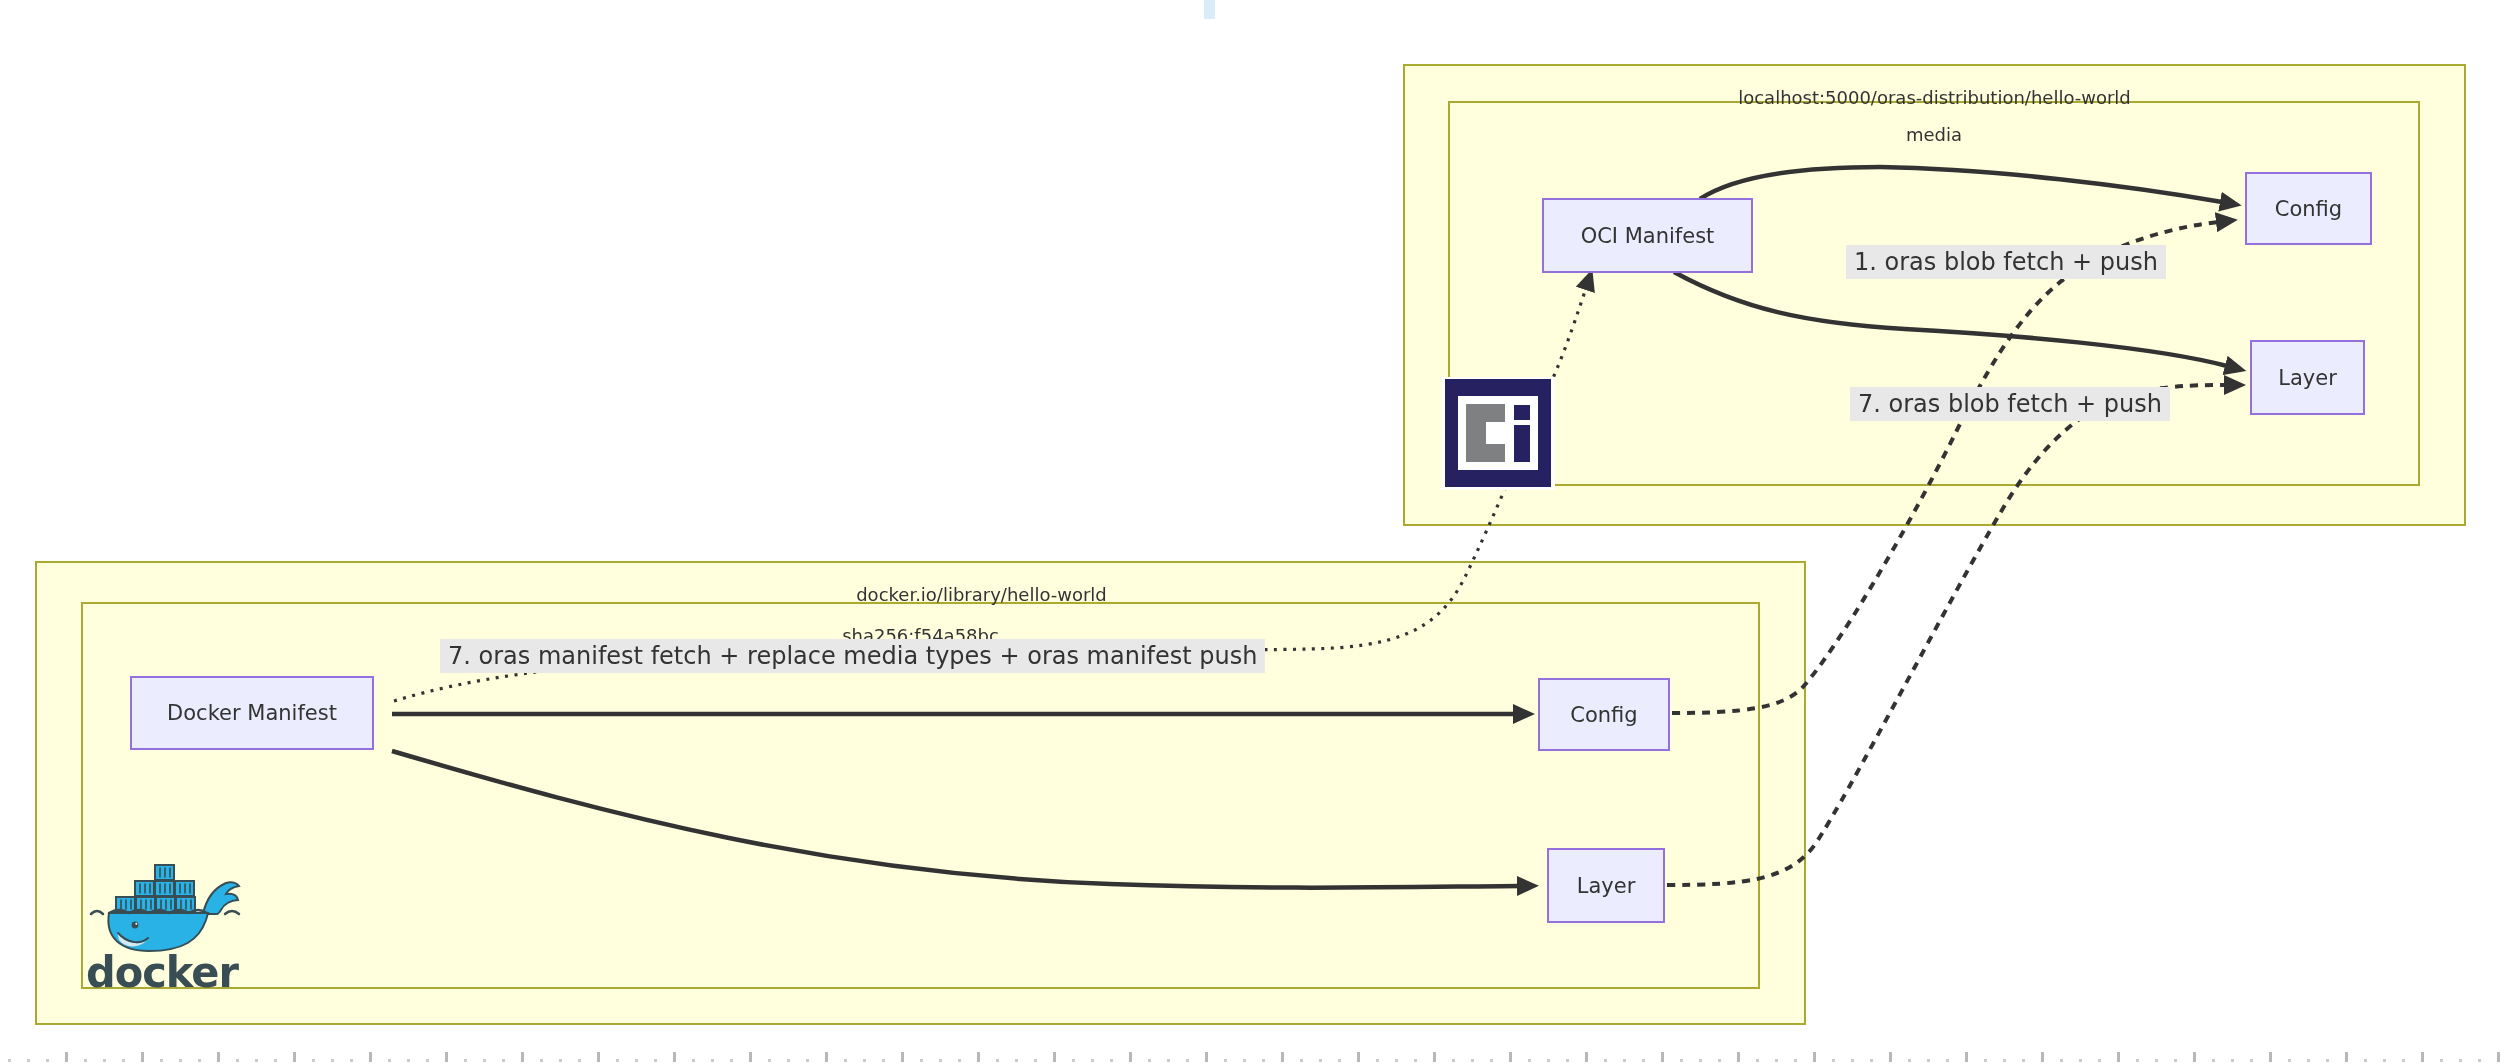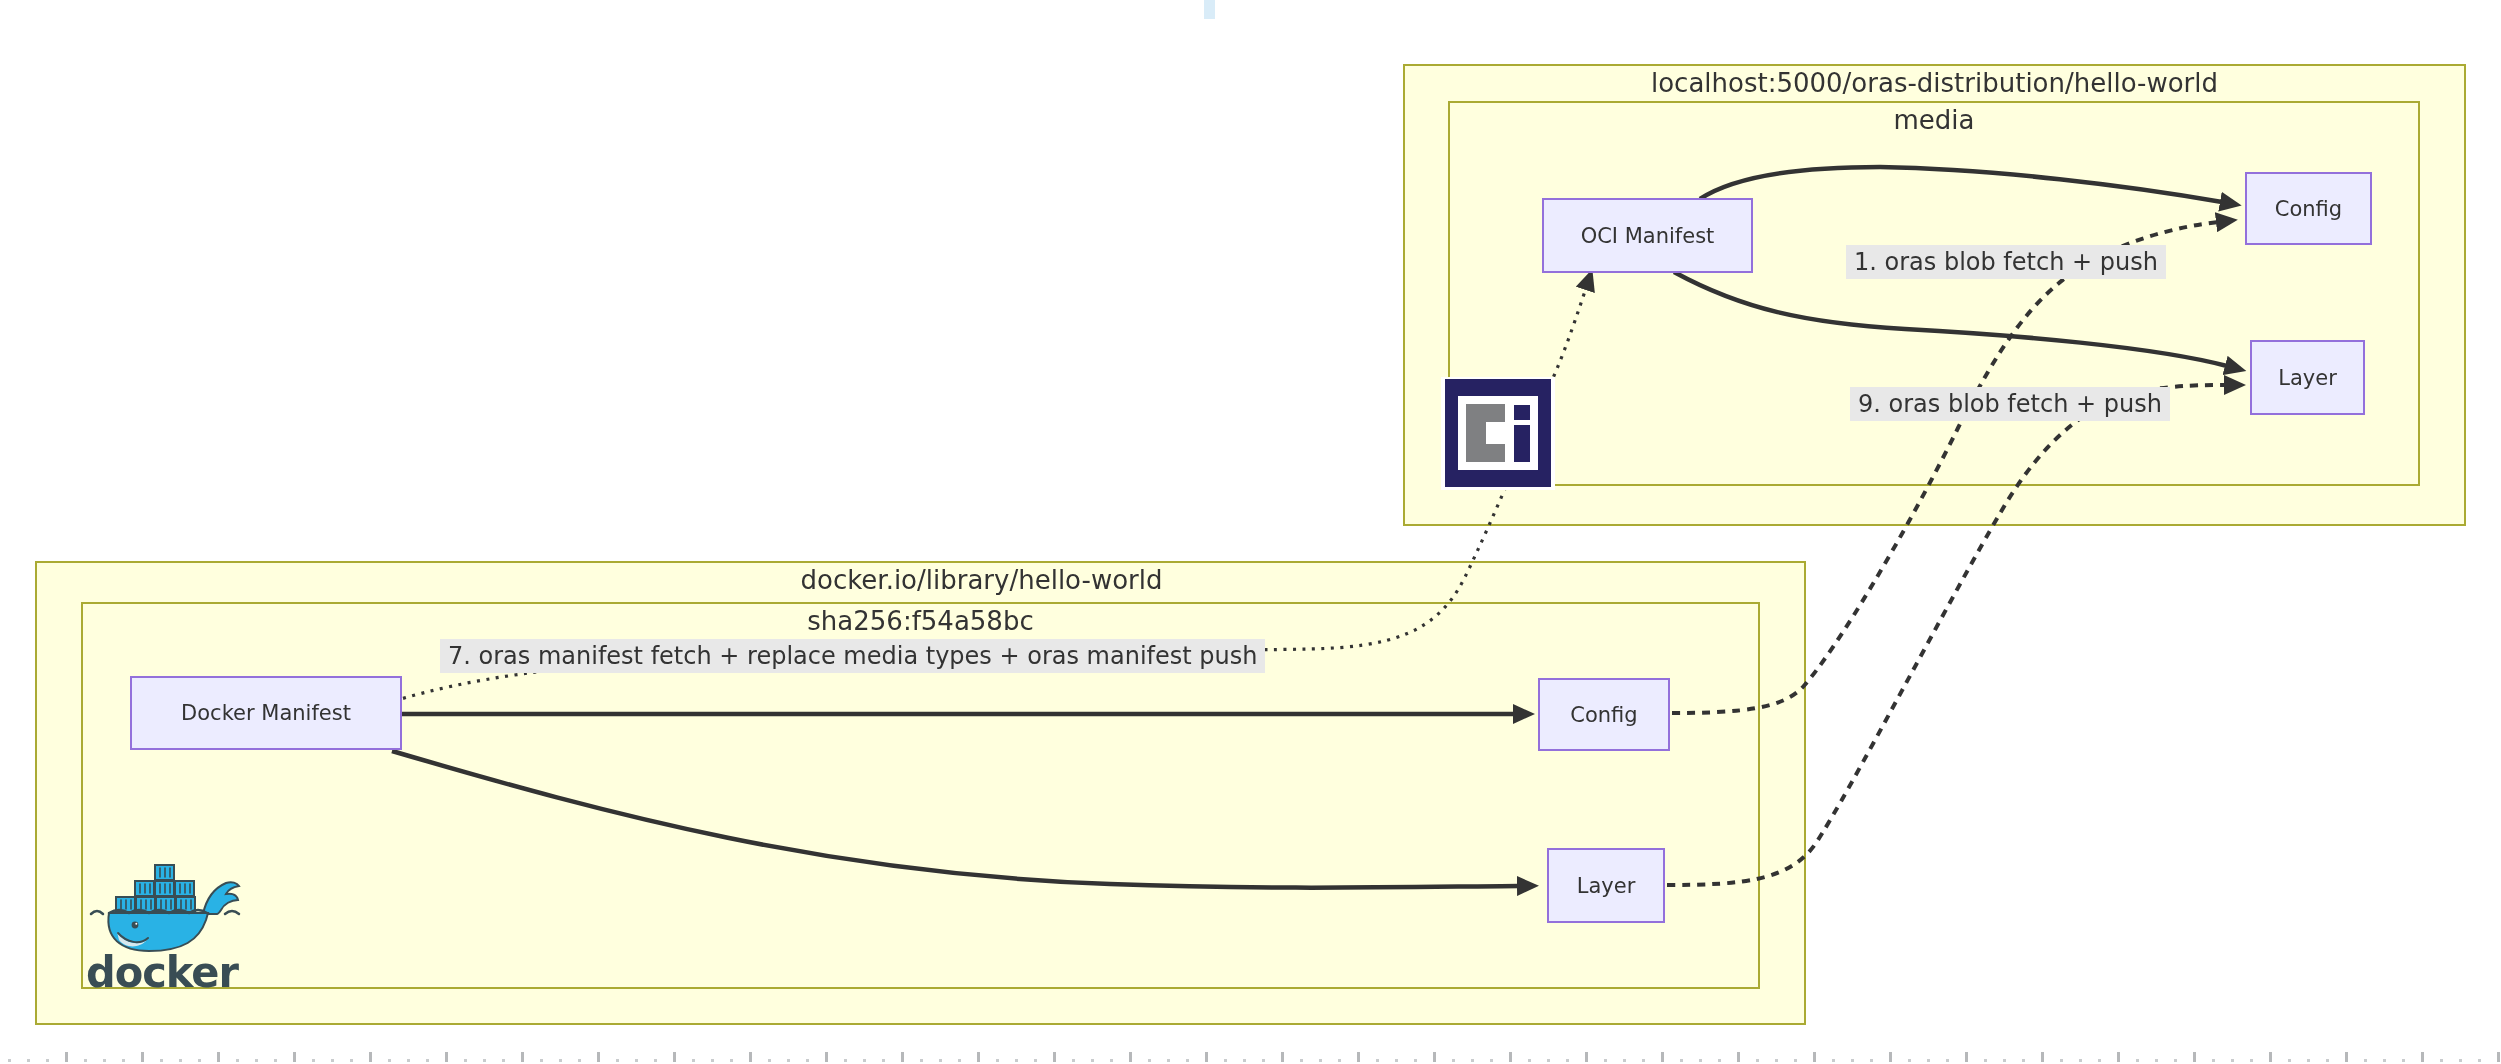--- a/index.html
+++ b/index.html
@@ -13,23 +13,24 @@
   }
   .box{
     position:absolute;
     background:var(--box_fill,#ffffde);
     border:2.5px solid var(--box_border,#aaaa33);
     box-sizing:border-box;
   }
   .box-title{
     position:absolute;
     text-align:center;
-    font-size:26px;
+    font-size:18px;
     color:var(--text,#333);
     white-space:nowrap;
+    margin-top:19px;
   }
   .node{
     position:absolute;
     background:var(--node_fill,#ececff);
     border:2px solid var(--node_border,#9370db);
     box-sizing:border-box;
     display:flex;align-items:center;justify-content:center;
     font-size:21px;color:var(--text,#333);
     white-space:nowrap;
   }
@@ -99,29 +100,29 @@
 
     <path class="edge-dotted" marker-end="url(#arrow)" d="M 1672,713 C 1745,713 1782,708 1802,688 C 1835,652 1905,535 1958,428 C 1998,347 2032,300 2075,271 C 2120,241 2175,227 2218,222"></path>
 
     <path class="edge-dotted" marker-end="url(#arrow)" d="M 1667,885 C 1742,885 1790,881 1816,843 C 1848,795 1950,598 2002,510 C 2044,438 2092,401 2142,391 C 2176,385 2205,385 2226,385"></path>
 
     <path class="edge-finedot" marker-end="url(#arrow)" d="M 394,701 C 470,678 560,666 680,660 C 880,651 1150,652 1310,649 C 1390,647 1437,634 1465,577 C 1492,522 1532,425 1553,378 C 1567,346 1578,312 1586,288"></path>
   </svg>
 
   <div class="labels-layer">
     <div class="edge-label" style="left:1846px;top:245px;">1. oras blob fetch + push</div>
-    <div class="edge-label" style="left:1850px;top:387px;">9. oras blob fetch + push</div>
+    <div class="edge-label" style="left:1850px;top:387px;">7. oras blob fetch + push</div>
     <div class="edge-label" style="left:440px;top:639px;">7. oras manifest fetch + replace media types + oras manifest push</div>
   </div>
 
   <div class="nodes-layer">
     <div class="node" style="left:1497px;top:198px;width:211px;height:75px;margin-left:45px;">OCI Manifest</div>
     <div class="node" style="left:2245px;top:172px;width:127px;height:73px;">Config</div>
     <div class="node" style="left:2250px;top:340px;width:115px;height:75px;">Layer</div>
-    <div class="node" style="left:130px;top:676px;width:272px;height:74px;">Docker Manifest</div>
+    <div class="node" style="left:130px;top:676px;width:244px;height:74px;">Docker Manifest</div>
     <div class="node" style="left:1538px;top:678px;width:132px;height:73px;">Config</div>
     <div class="node" style="left:1547px;top:848px;width:118px;height:75px;">Layer</div>
   </div>
 
   <div class="logos-layer">
 
     <svg style="left:1441px;top:377px;" width="114" height="113" viewBox="0 0 114 113">
       <rect class="oci-white" x="0" y="0" width="114" height="113"></rect>
       <rect class="oci-navy" x="4" y="2" width="106" height="108"></rect>
       <rect class="oci-white" x="17" y="19" width="80" height="74"></rect>

